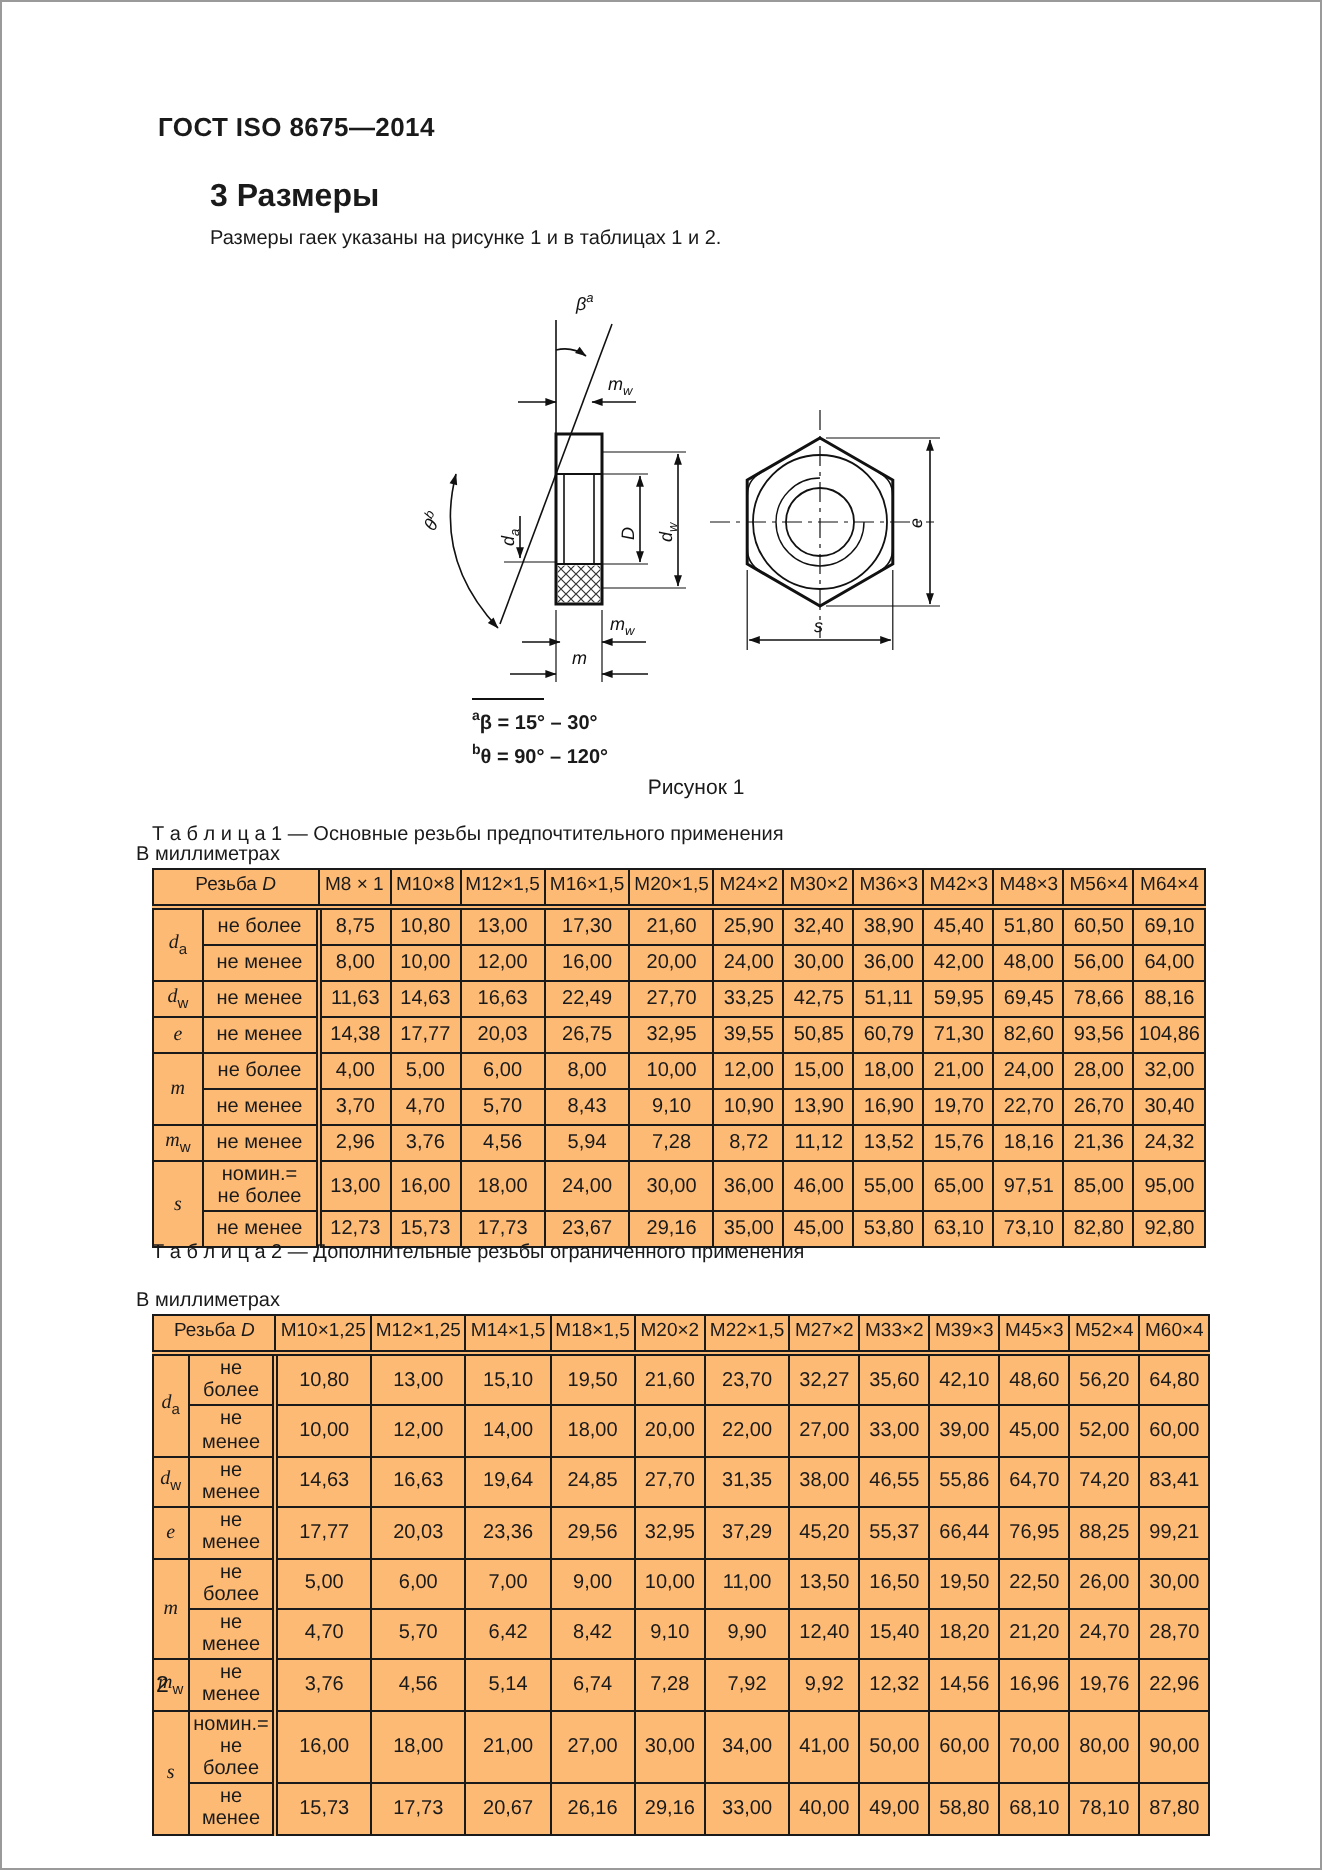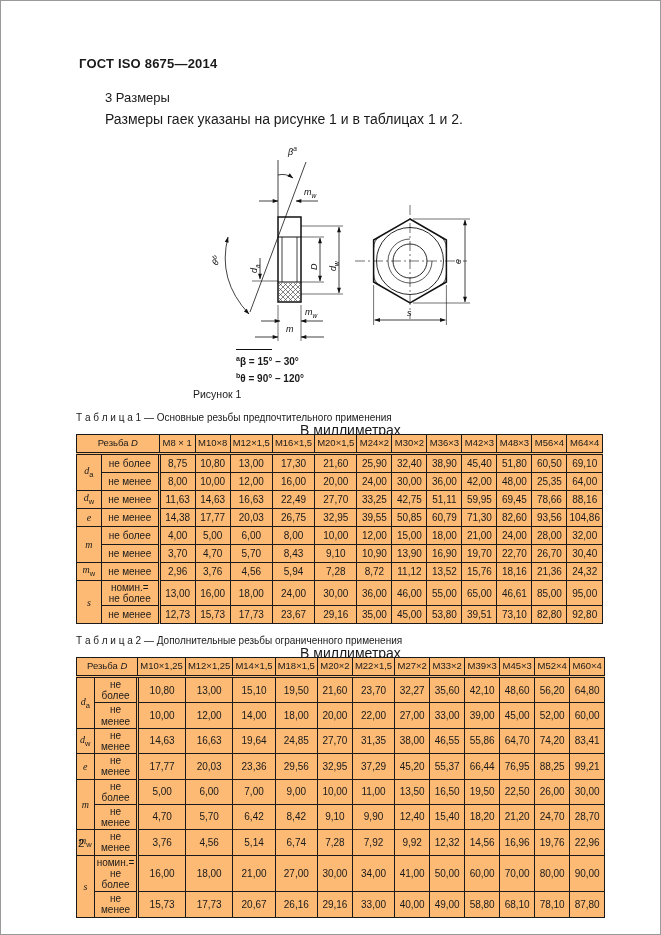--- a/index.html
+++ b/index.html
@@ -3,29 +3,29 @@
 <meta charset="utf-8">
 <style>
   html,body{margin:0;padding:0;background:#fff;}
   .page{
     position:relative;width:661px;height:935px;background:#fff;
     border:1px solid #9a9a9a;box-sizing:border-box;
     font-family:"Liberation Sans",sans-serif;color:#1a1a1a;overflow:hidden;
   }
   .abs{position:absolute;}
   .doc-header{left:78px;top:55px;font-size:13px;font-weight:bold;letter-spacing:.2px;}
-  .section-title{left:104px;top:89px;font-size:13px;font-weight:normal;}
-  .body-line{left:104px;font-size:14px;line-height:15px;}
+  .section-title{left:104px;top:89px;font-size:16px;font-weight:bold;}
+  .body-line{left:104px;font-size:10px;line-height:15px;}
   .figure-svg{left:192px;top:141px;}
   .notes{left:235px;top:348px;font-size:10px;font-weight:bold;line-height:14px;}
   .note-rule{width:36px;border-top:1.4px solid #111;margin-bottom:2px;}
   .note sup{font-size:7px;}
-  .figure-caption{left:192px;top:387px;width:310px;text-align:left;font-size:10.5px;}
+  .figure-caption{left:192px;top:387px;width:310px;text-align:center;font-size:10.5px;}
   .table-title{left:75px;width:527px;font-size:10px;}
-  .units{left:86px;width:527px;text-align:center;font-size:14px;}
+  .units{left:67px;width:527px;text-align:left;font-size:10px;}
   .dim-table{border-collapse:collapse;width:527px;table-layout:auto;background:#fdba74;}
   .dim-table th,.dim-table td{
     border:1px solid #1a1a1a;padding:1px 2px;text-align:center;
     font-size:10px;line-height:1.12;height:15px;color:#1a1a1a;
   }
   .dim-table th{font-weight:normal;font-size:9.5px;border-bottom:3px double #1a1a1a;}
   .thread-th{font-size:10px;}
   .param-cell{width:22px;font-size:10.5px;}
   .param-cell i{font-family:"Liberation Serif",serif;}
   .param-cell sub{font-size:7.5px;}
@@ -169,21 +169,21 @@
           <td class="value-cell">8,00</td>
           <td class="value-cell">10,00</td>
           <td class="value-cell">12,00</td>
           <td class="value-cell">16,00</td>
           <td class="value-cell">20,00</td>
           <td class="value-cell">24,00</td>
           <td class="value-cell">30,00</td>
           <td class="value-cell">36,00</td>
           <td class="value-cell">42,00</td>
           <td class="value-cell">48,00</td>
-          <td class="value-cell">25,35</td>
+          <td class="value-cell">56,00</td>
           <td class="value-cell">64,00</td>
         </tr>
         <tr>
           <td rowspan="1" class="param-cell"><i>d</i><sub>w</sub></td>
           <td class="limit-cell">не менее</td>
           <td class="value-cell">11,63</td>
           <td class="value-cell">14,63</td>
           <td class="value-cell">16,63</td>
           <td class="value-cell">22,49</td>
           <td class="value-cell">27,70</td>
@@ -263,43 +263,43 @@
           <td class="limit-cell">номин.=<br>не более</td>
           <td class="value-cell">13,00</td>
           <td class="value-cell">16,00</td>
           <td class="value-cell">18,00</td>
           <td class="value-cell">24,00</td>
           <td class="value-cell">30,00</td>
           <td class="value-cell">36,00</td>
           <td class="value-cell">46,00</td>
           <td class="value-cell">55,00</td>
           <td class="value-cell">65,00</td>
-          <td class="value-cell">46,61</td>
+          <td class="value-cell">97,51</td>
           <td class="value-cell">85,00</td>
           <td class="value-cell">95,00</td>
         </tr>
         <tr>
           <td class="limit-cell">не менее</td>
           <td class="value-cell">12,73</td>
           <td class="value-cell">15,73</td>
           <td class="value-cell">17,73</td>
           <td class="value-cell">23,67</td>
           <td class="value-cell">29,16</td>
           <td class="value-cell">35,00</td>
           <td class="value-cell">45,00</td>
           <td class="value-cell">53,80</td>
-          <td class="value-cell">39,51</td>
+          <td class="value-cell">63,10</td>
           <td class="value-cell">73,10</td>
           <td class="value-cell">82,80</td>
           <td class="value-cell">92,80</td>
         </tr>
       </tbody>
   </table>
 
-  <div class="abs table-title" style="top:634px">
+  <div class="abs table-title" style="top:620px">
     <span>Т а б л и ц а  2</span>
     <span>— Дополнительные резьбы ограниченного применения</span>
   </div>
   <div class="abs units" style="top:644px">В миллиметрах</div>
   <table class="abs dim-table" style="top:656px;left:75px">
     <thead>
         <tr>
           <th colspan="2" class="thread-th">Резьба <i>D</i></th>
           <th>M10×1,25</th>
           <th>M12×1,25</th>

